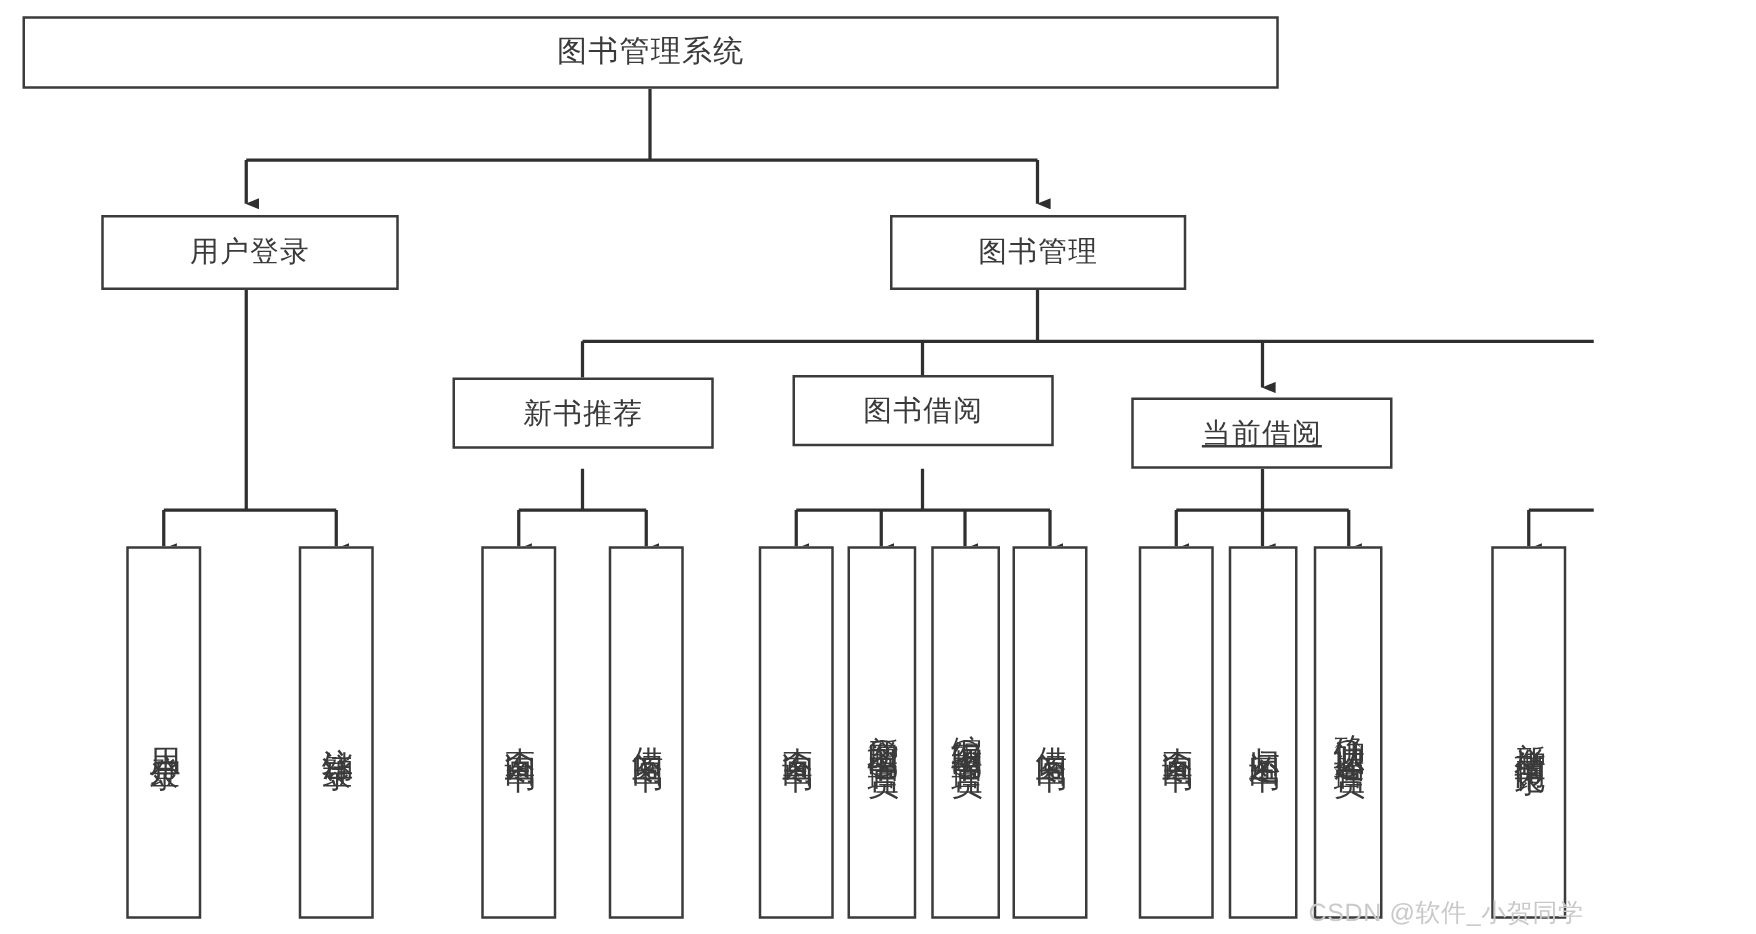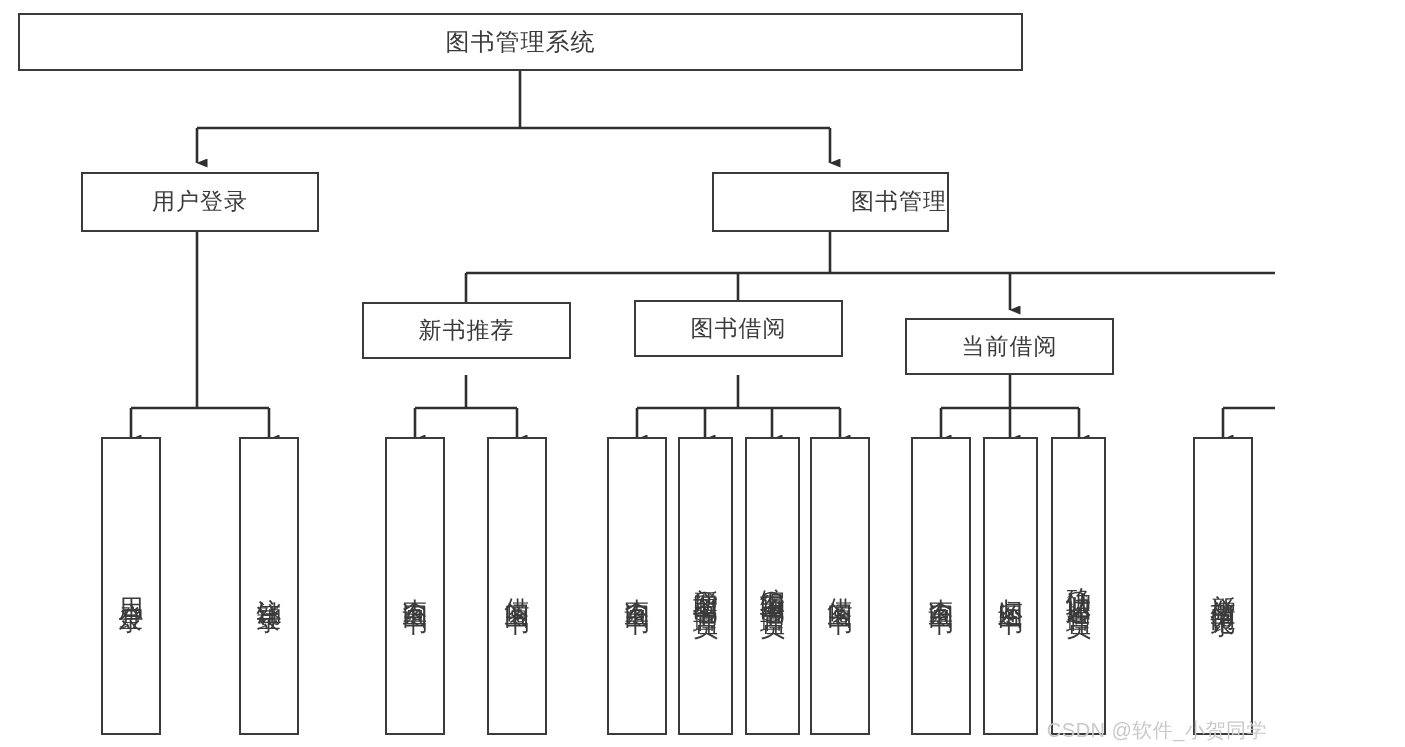--- a/index.html
+++ b/index.html
@@ -126,31 +126,31 @@
     </g>
   </svg>
 
   <div class="node root h-node" style="left:18px; top:13px; width:1005px; height:58px;">
     <span class="label">图书管理系统</span>
   </div>
 
   <div class="node h-node" style="left:81px; top:172px; width:238px; height:60px;">
     <span class="label">用户登录</span>
   </div>
-  <div class="node h-node" style="left:712px; top:172px; width:237px; height:60px;justify-content:flex-end;">
+  <div class="node h-node" style="left:712px; top:172px; width:237px; height:60px;">
     <span class="label">图书管理</span>
   </div>
 
   <div class="node h-node" style="left:362px; top:302px; width:209px; height:57px;">
     <span class="label">新书推荐</span>
   </div>
   <div class="node h-node" style="left:634px; top:300px; width:209px; height:57px;">
     <span class="label">图书借阅</span>
   </div>
-  <div class="node h-node" style="left:905px; top:318px; width:209px; height:57px;">
+  <div class="node h-node" style="left:905px; top:318px; width:209px; height:57px;text-decoration:underline;">
     <span class="label">当前借阅</span>
   </div>
 
   <div class="node v-node" style="left:101px; top:437px; width:60px; height:298px;">
     <span class="label">用户登录</span>
   </div>
   <div class="node v-node" style="left:239px; top:437px; width:60px; height:298px;">
     <span class="label">注销登录</span>
   </div>
 

